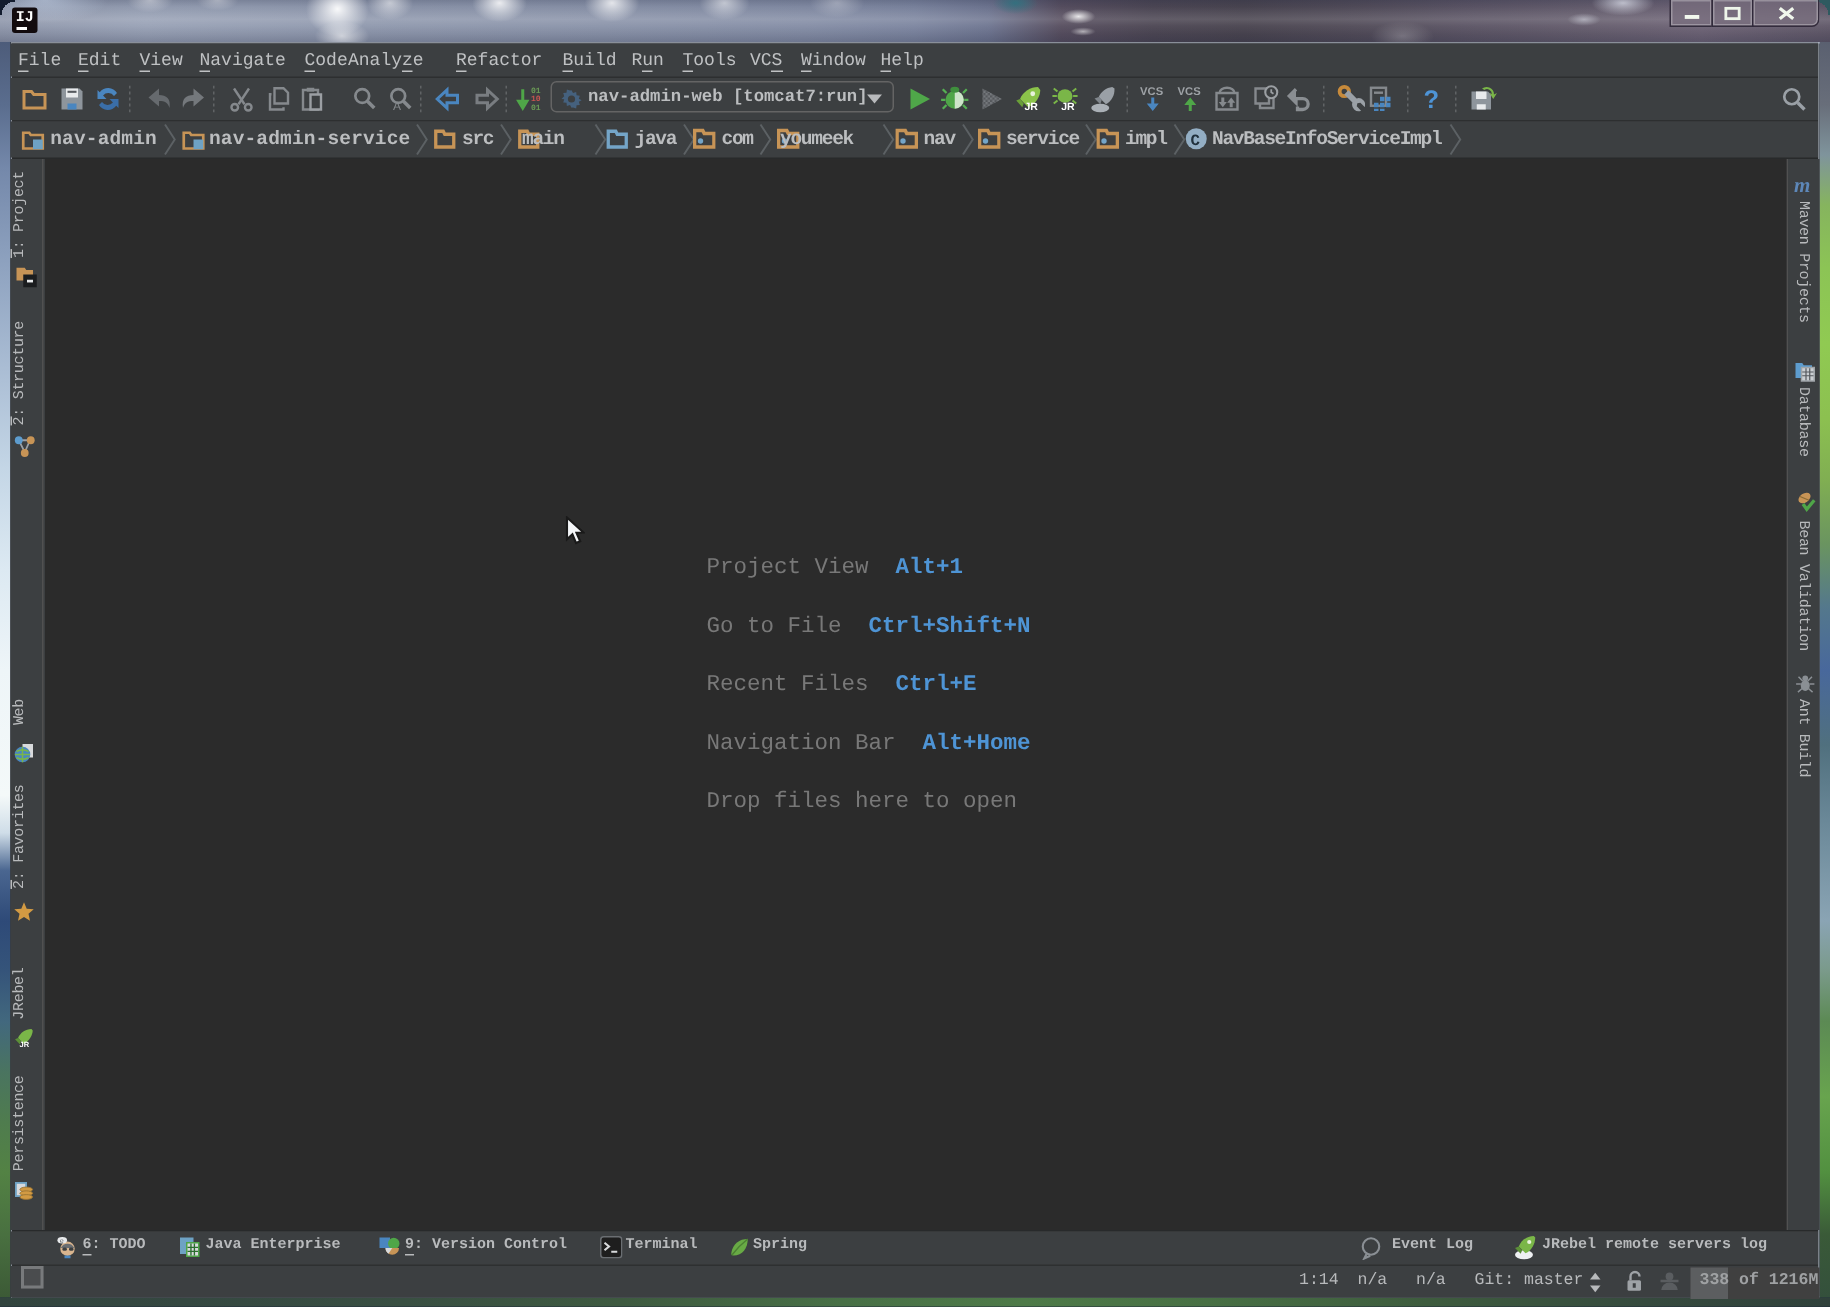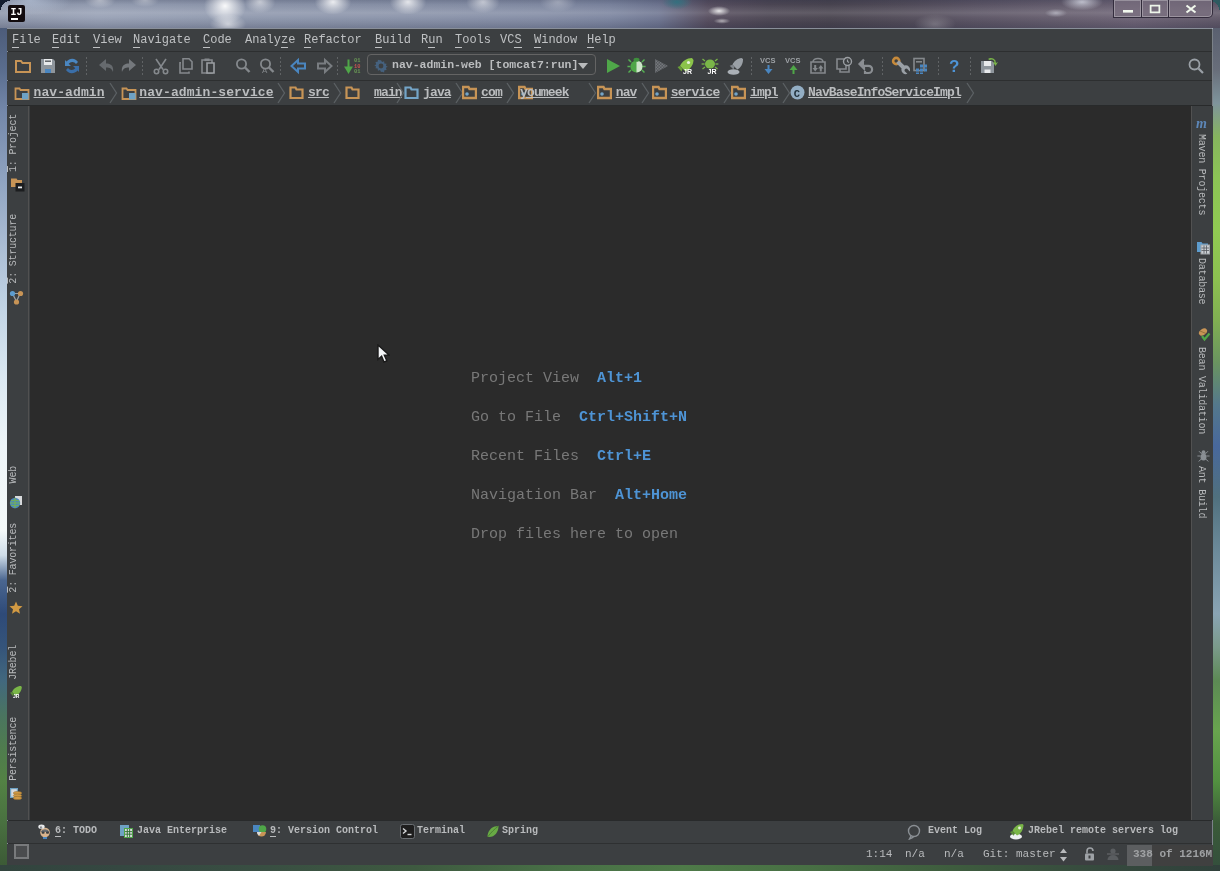--- a/index.html
+++ b/index.html
@@ -83,21 +83,21 @@
           background-image:linear-gradient(to bottom,#606365 50%, transparent 50%); background-size:1px 4px; }
   .ticon { position:absolute; top:4px; width:20px; height:20px; }
   #toolbar-sep { left:8px; top:80px; width:1204px; height:1px; background:#2d2f30; }
 
   #runbox { position:absolute; left:360px; top:2px; width:229px; height:21px; border:1px solid #646464; border-radius:4px; }
   #runbox span { position:absolute; left:24px; top:3px; font-size:11.5px; font-weight:bold; color:#bbbdbf; white-space:pre; }
   #runbox .arr { position:absolute; right:7px; top:8px; width:0; height:0;
                  border-left:5px solid transparent; border-right:5px solid transparent; border-top:6px solid #b8babc; }
 
   #navbar { left:7px; top:81px; width:1205px; height:24px; background:#3c3f41; }
-  .crumb { position:absolute; top:4px; font-size:13px; font-weight:bold; color:#bbbdbf; white-space:pre;text-decoration:underline; }
+  .crumb { position:absolute; top:4px; font-size:13px; font-weight:bold; color:#bbbdbf; white-space:pre; }
   .crumb2 { letter-spacing:-0.85px; }
   .chev { position:absolute; top:1px; }
   .nicon { position:absolute; top:4px; }
   #navbar-sep { left:8px; top:105px; width:1204px; height:1px; background:#282a2b; }
 
   
   #stripe-left  { left:7px; top:106px; width:22px; height:714px; background:#3c3f41; border-right:1px solid #515151; }
   #stripe-right { left:1191px; top:106px; width:22px; height:714px; background:#3c3f41; border-left:1px solid #515151; }
   #editor { left:30px; top:106px; width:1161px; height:714px; background:#2b2b2b; }
 
@@ -157,21 +157,21 @@
         <path d="M1 1 L10 8 M10 1 L1 8" stroke="#f0f7ec" stroke-width="2.2"></path>
       </svg>
     </div>
 
   <div class="abs" id="menubar">
     <span class="mitem" style="left:5px"><u>F</u>ile</span>
     <span class="mitem" style="left:45px"><u>E</u>dit</span>
     <span class="mitem" style="left:86px"><u>V</u>iew</span>
     <span class="mitem" style="left:126px"><u>N</u>avigate</span>
     <span class="mitem" style="left:196px"><u>C</u>ode</span>
-    <span class="mitem" style="left:238px">Analy<u>z</u>e</span>
+    <span class="mitem" style="left:225px">Analy<u>z</u>e</span>
     <span class="mitem" style="left:297px"><u>R</u>efactor</span>
     <span class="mitem" style="left:368px"><u>B</u>uild</span>
     <span class="mitem" style="left:414px">R<u>u</u>n</span>
     <span class="mitem" style="left:448px"><u>T</u>ools</span>
     <span class="mitem" style="left:493px">VC<u>S</u></span>
     <span class="mitem" style="left:527px"><u>W</u>indow</span>
     <span class="mitem" style="left:580px"><u>H</u>elp</span>
   </div>
   <div class="abs" id="menu-sep"></div>
   <div class="abs" id="toolbar">
@@ -381,21 +381,21 @@
     <svg class="nicon" style="left:281.5px" width="15" height="15" viewBox="0 0 15 15">
         <path d="M1.5 4.5 V2.5 h5 l1 2 H13.5 v8.5 H1.5 Z" fill="none" stroke="#c79456" stroke-width="2.2"></path>
       </svg>
     <span class="crumb crumb2" style="left:301px">src</span>
     <svg class="chev" style="left:326px" width="9" height="22">
         <path d="M1 1 L7.5 11 L1 21" stroke="#5c6164" fill="none" stroke-width="1.3"></path>
       </svg>
     <svg class="nicon" style="left:338.4px" width="15" height="15" viewBox="0 0 15 15">
         <path d="M1.5 4.5 V2.5 h5 l1 2 H13.5 v8.5 H1.5 Z" fill="none" stroke="#c79456" stroke-width="2.2"></path>
       </svg>
-    <span class="crumb crumb2" style="left:367px">main</span>
+    <span class="crumb crumb2" style="left:341px">main</span>
     <svg class="chev" style="left:389px" width="9" height="22">
         <path d="M1 1 L7.5 11 L1 21" stroke="#5c6164" fill="none" stroke-width="1.3"></path>
       </svg>
     <svg class="nicon" style="left:396.9px" width="15" height="15" viewBox="0 0 15 15">
         <path d="M1.5 4.5 V2.5 h5 l1 2 H13.5 v8.5 H1.5 Z" fill="none" stroke="#74a5c8" stroke-width="2.2"></path>
       </svg>
     <span class="crumb crumb2" style="left:416px">java</span>
     <svg class="chev" style="left:448px" width="9" height="22">
         <path d="M1 1 L7.5 11 L1 21" stroke="#5c6164" fill="none" stroke-width="1.3"></path>
       </svg>

